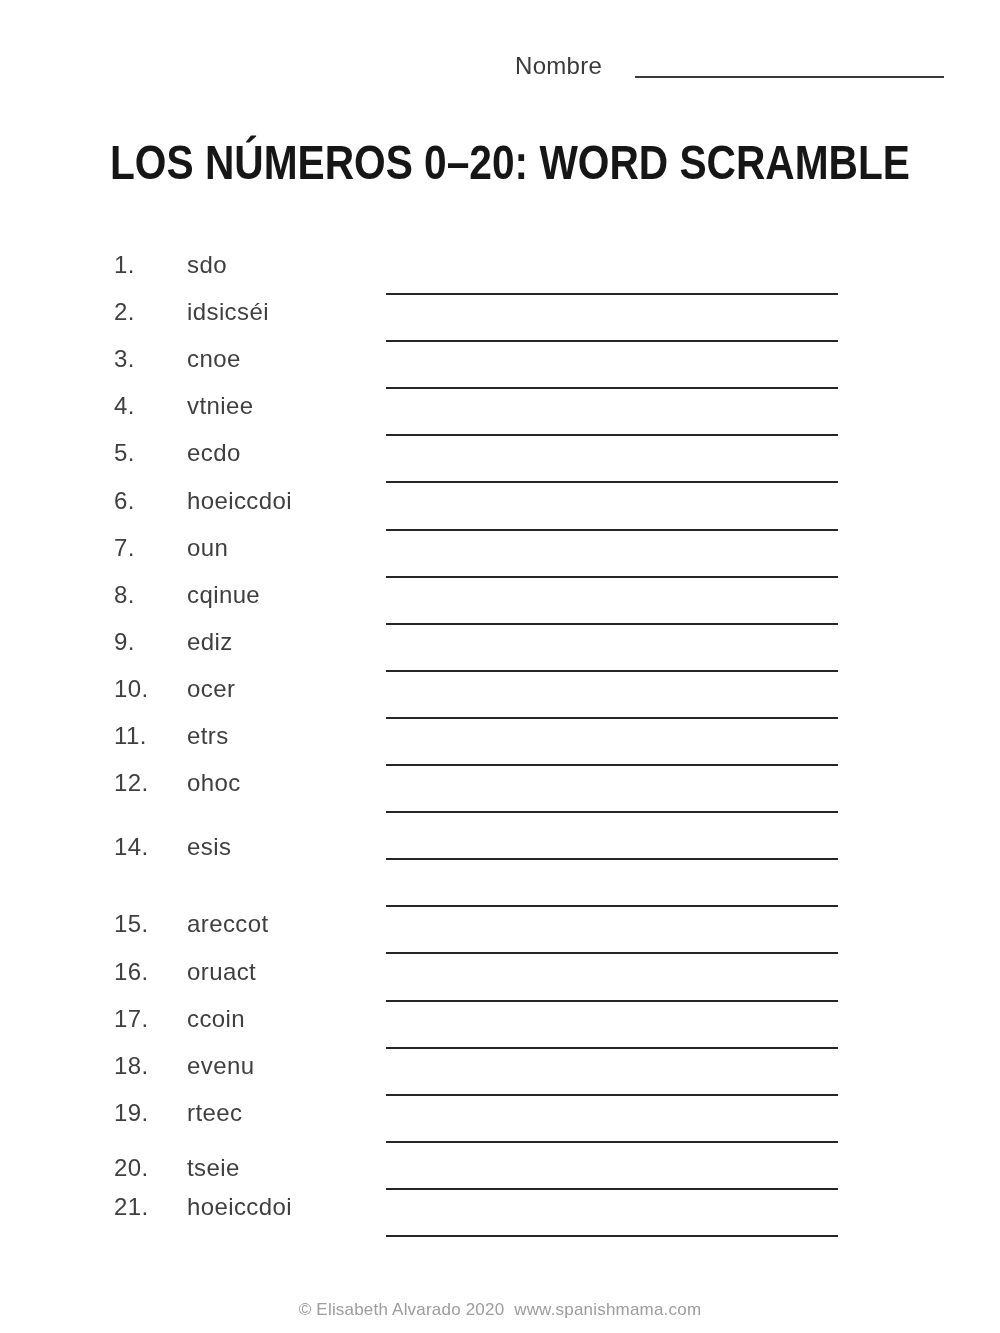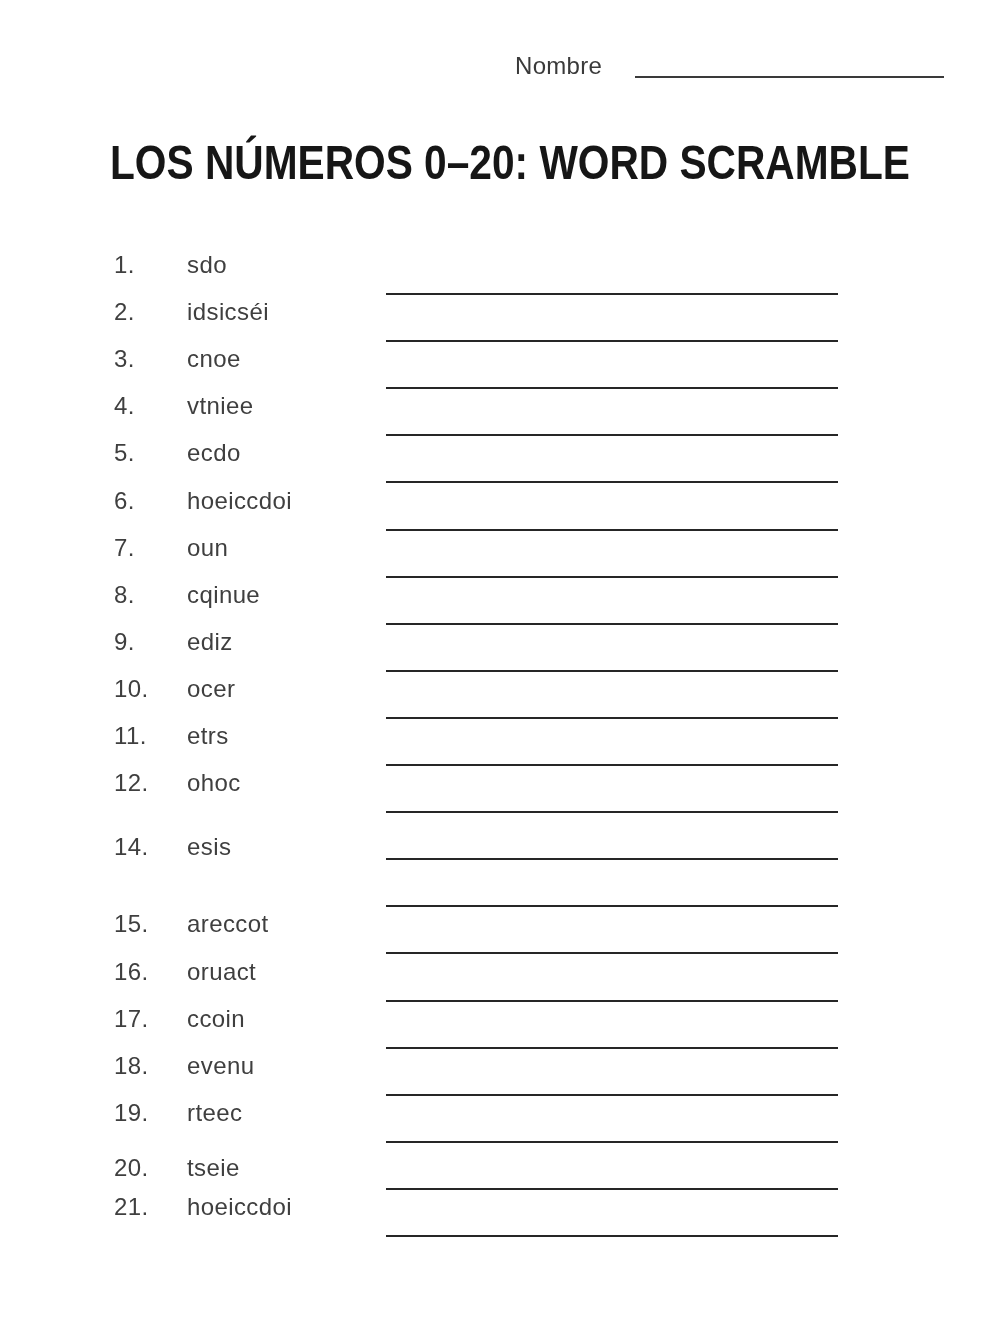--- a/index.html
+++ b/index.html
@@ -221,14 +221,15 @@
       <div class="answer-line" style="top: 905.3px; border-top-color: rgb(38, 38, 38);"></div>
       <div class="answer-line" style="top: 952.4px; border-top-color: rgb(38, 38, 38);"></div>
       <div class="answer-line" style="top: 999.5px; border-top-color: rgb(38, 38, 38);"></div>
       <div class="answer-line" style="top: 1046.6px; border-top-color: rgb(38, 38, 38);"></div>
       <div class="answer-line" style="top: 1093.7px; border-top-color: rgb(38, 38, 38);"></div>
       <div class="answer-line" style="top: 1140.8px; border-top-color: rgb(38, 38, 38);"></div>
       <div class="answer-line" style="top: 1187.9px; border-top-color: rgb(38, 38, 38);"></div>
       <div class="answer-line" style="top: 1235px; border-top-color: rgb(38, 38, 38);"></div>
     </div>
 
+  <div class="footer" style="color: rgb(156, 156, 156);">© Elisabeth Alvarado 2020  www.spanishmama.com</div>
 
 </div>
 
 </body></html>

